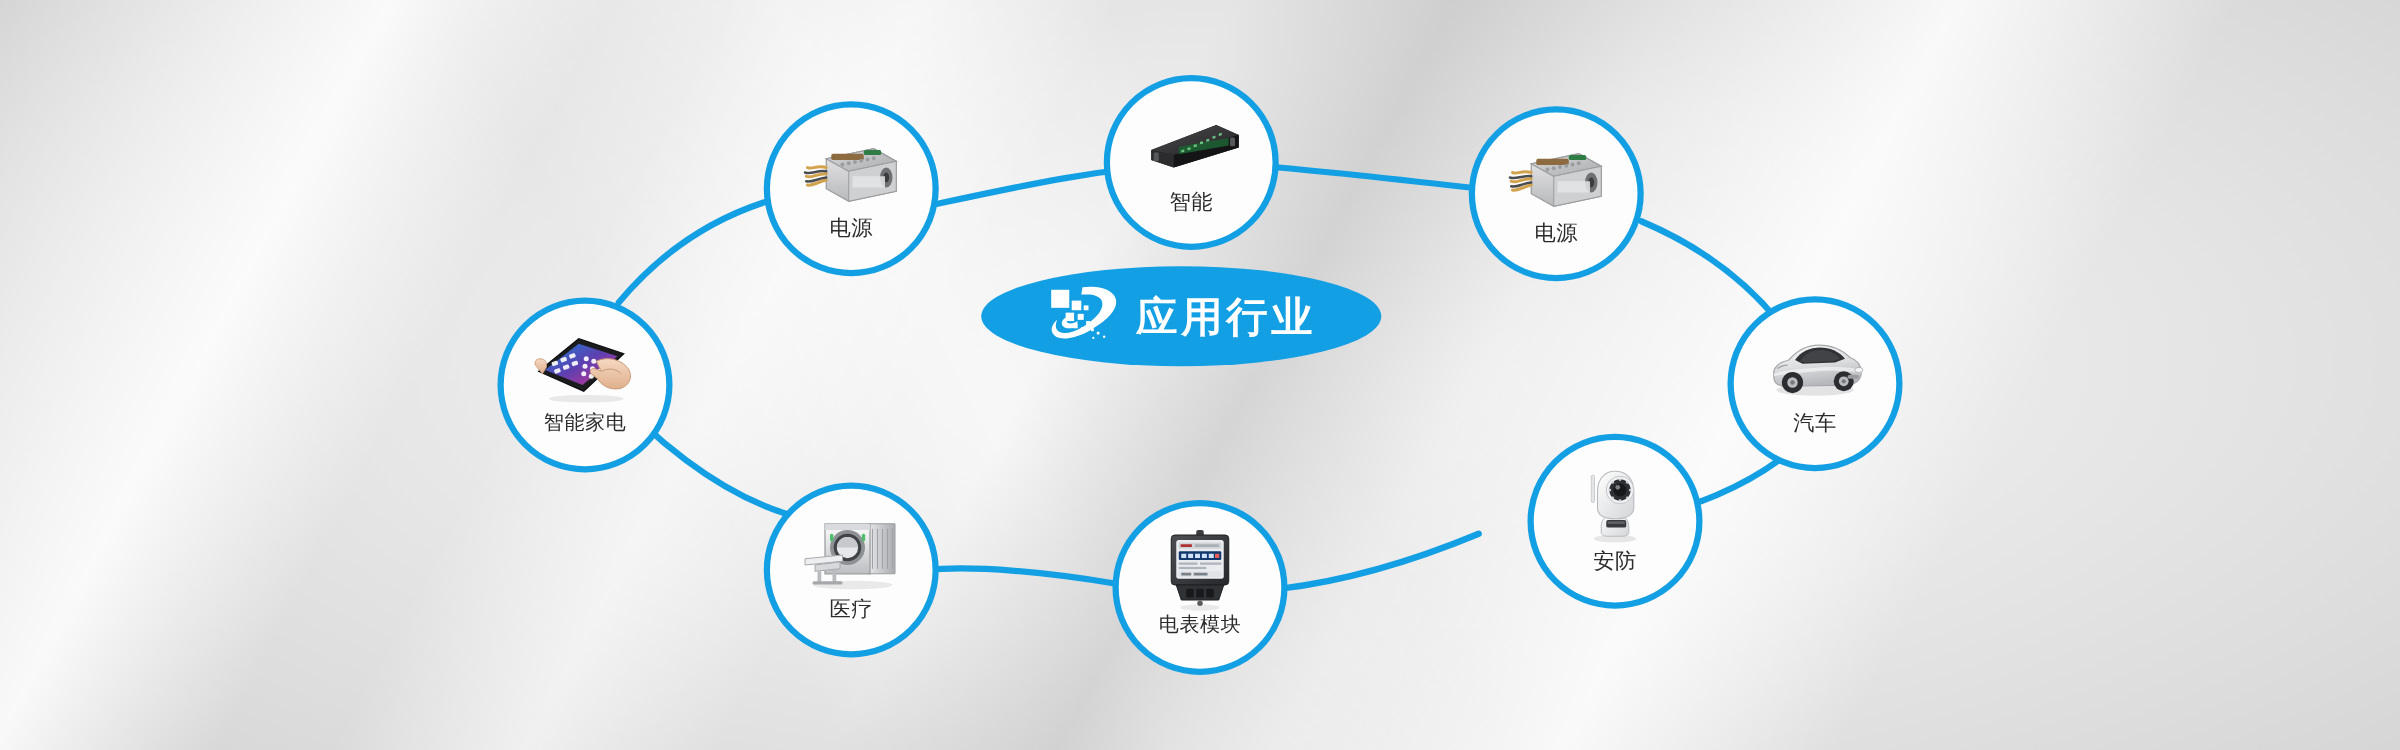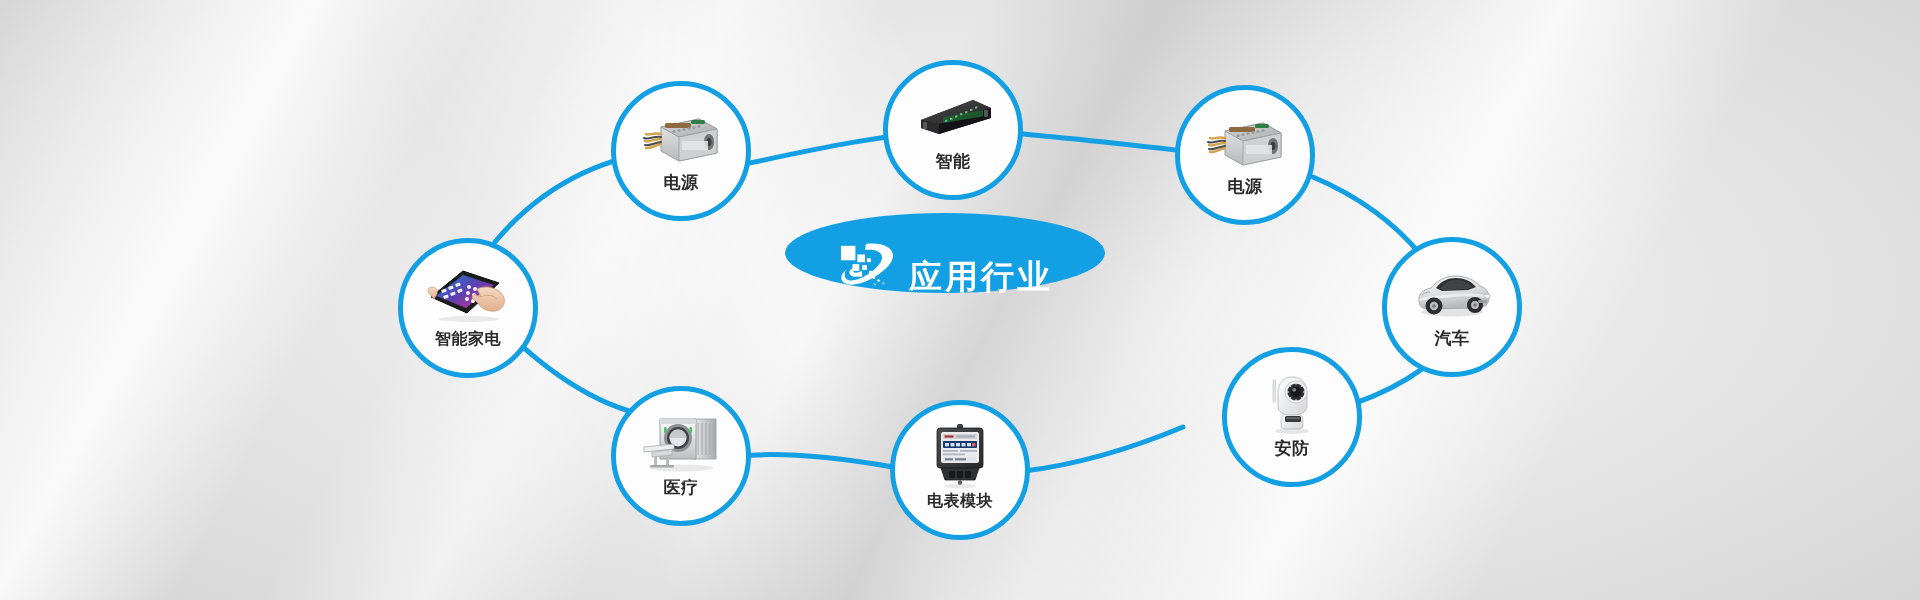--- a/index.html
+++ b/index.html
@@ -37,31 +37,31 @@
     z-index:5;
   }
   .node .art{
     width:86px;height:70px;
     margin-top:16px;
     display:flex;align-items:center;justify-content:center;
   }
   .node .art svg{display:block;}
   .node .cap{
     font-size:17px;color:#2b2b2b;line-height:1;
-    margin-top:2px;letter-spacing:.5px;white-space:nowrap;font-weight:bold;
+    margin-top:2px;letter-spacing:.5px;white-space:nowrap;
   }
   .node.tall .cap{font-size:16px;text-align:right;}
 
   
   #badge{
     position:absolute;left:785px;top:213px;
     width:320px;height:80px;
     border-radius:50%/50%;
     background:#139fe3;
-    display:flex;align-items:flex-end;justify-content:center;
+    display:flex;align-items:center;justify-content:center;
     gap:14px;
     z-index:6;
   }
   #badge .mark{width:58px;height:52px;flex:0 0 auto;}
   #badge .word{
     color:#fff;font-size:33px;font-weight:bold;
     letter-spacing:3px;line-height:1;white-space:nowrap;
     font-family:"DejaVu Sans","Liberation Sans",sans-serif;
   }
 </style>

